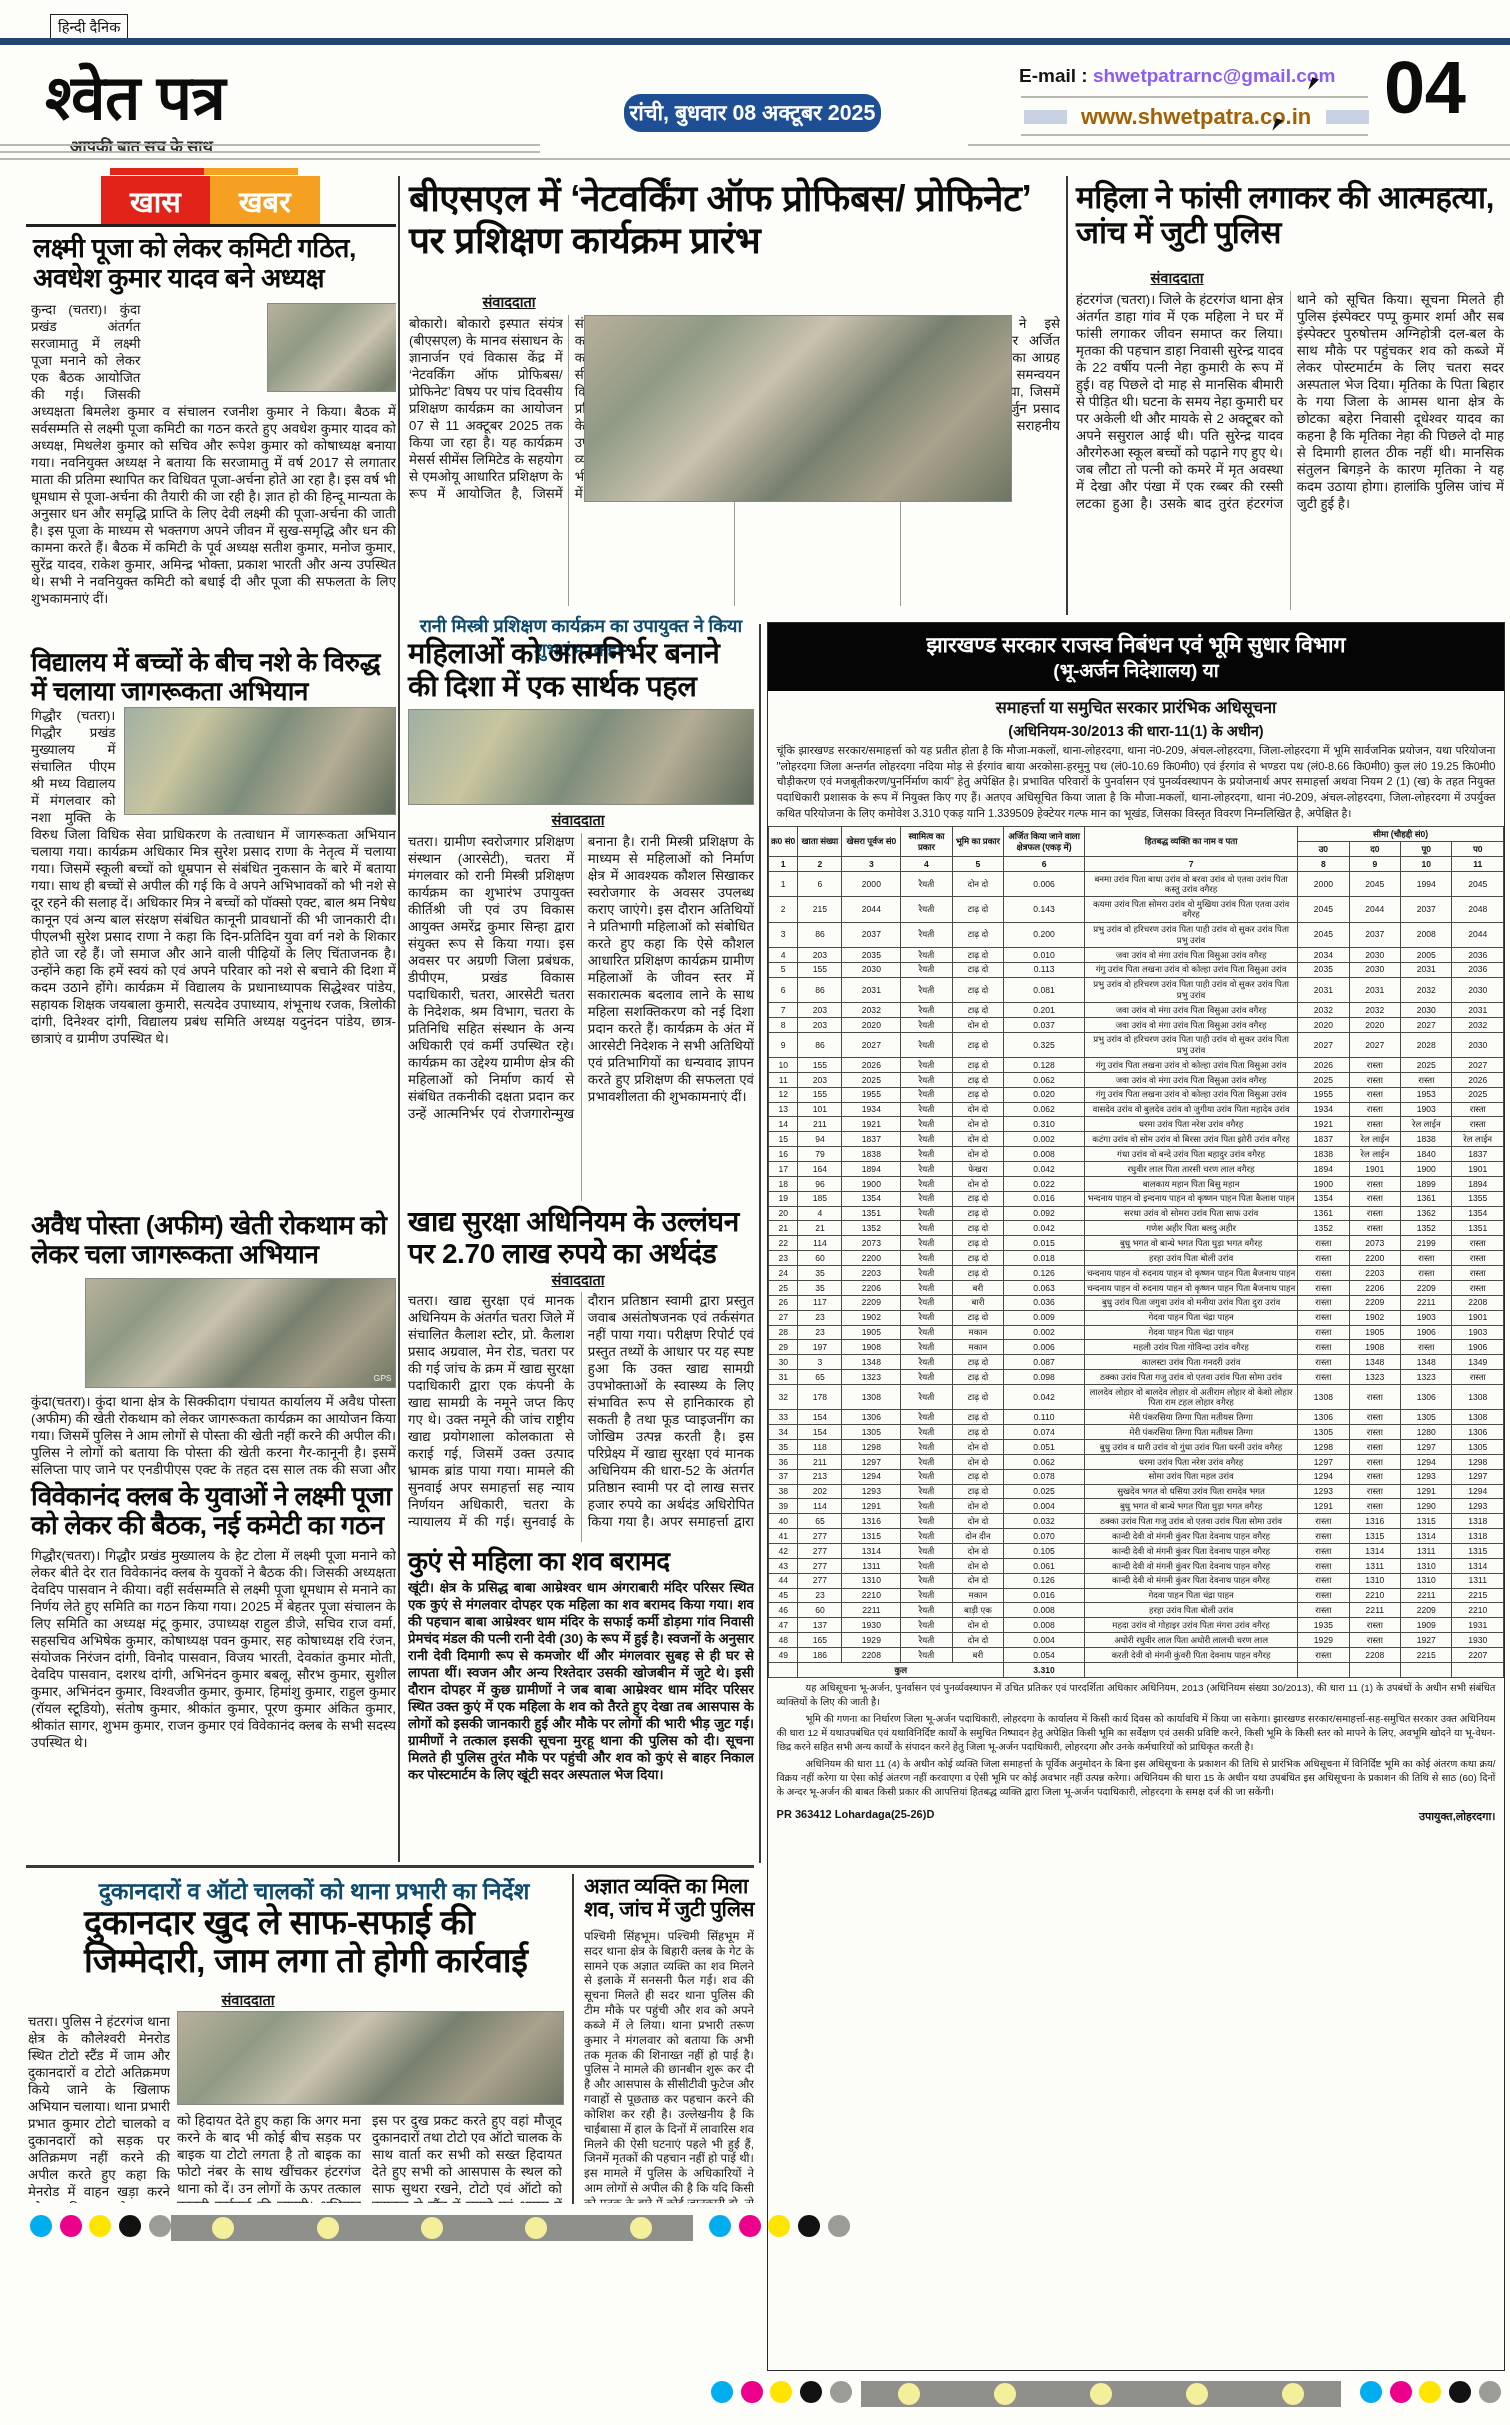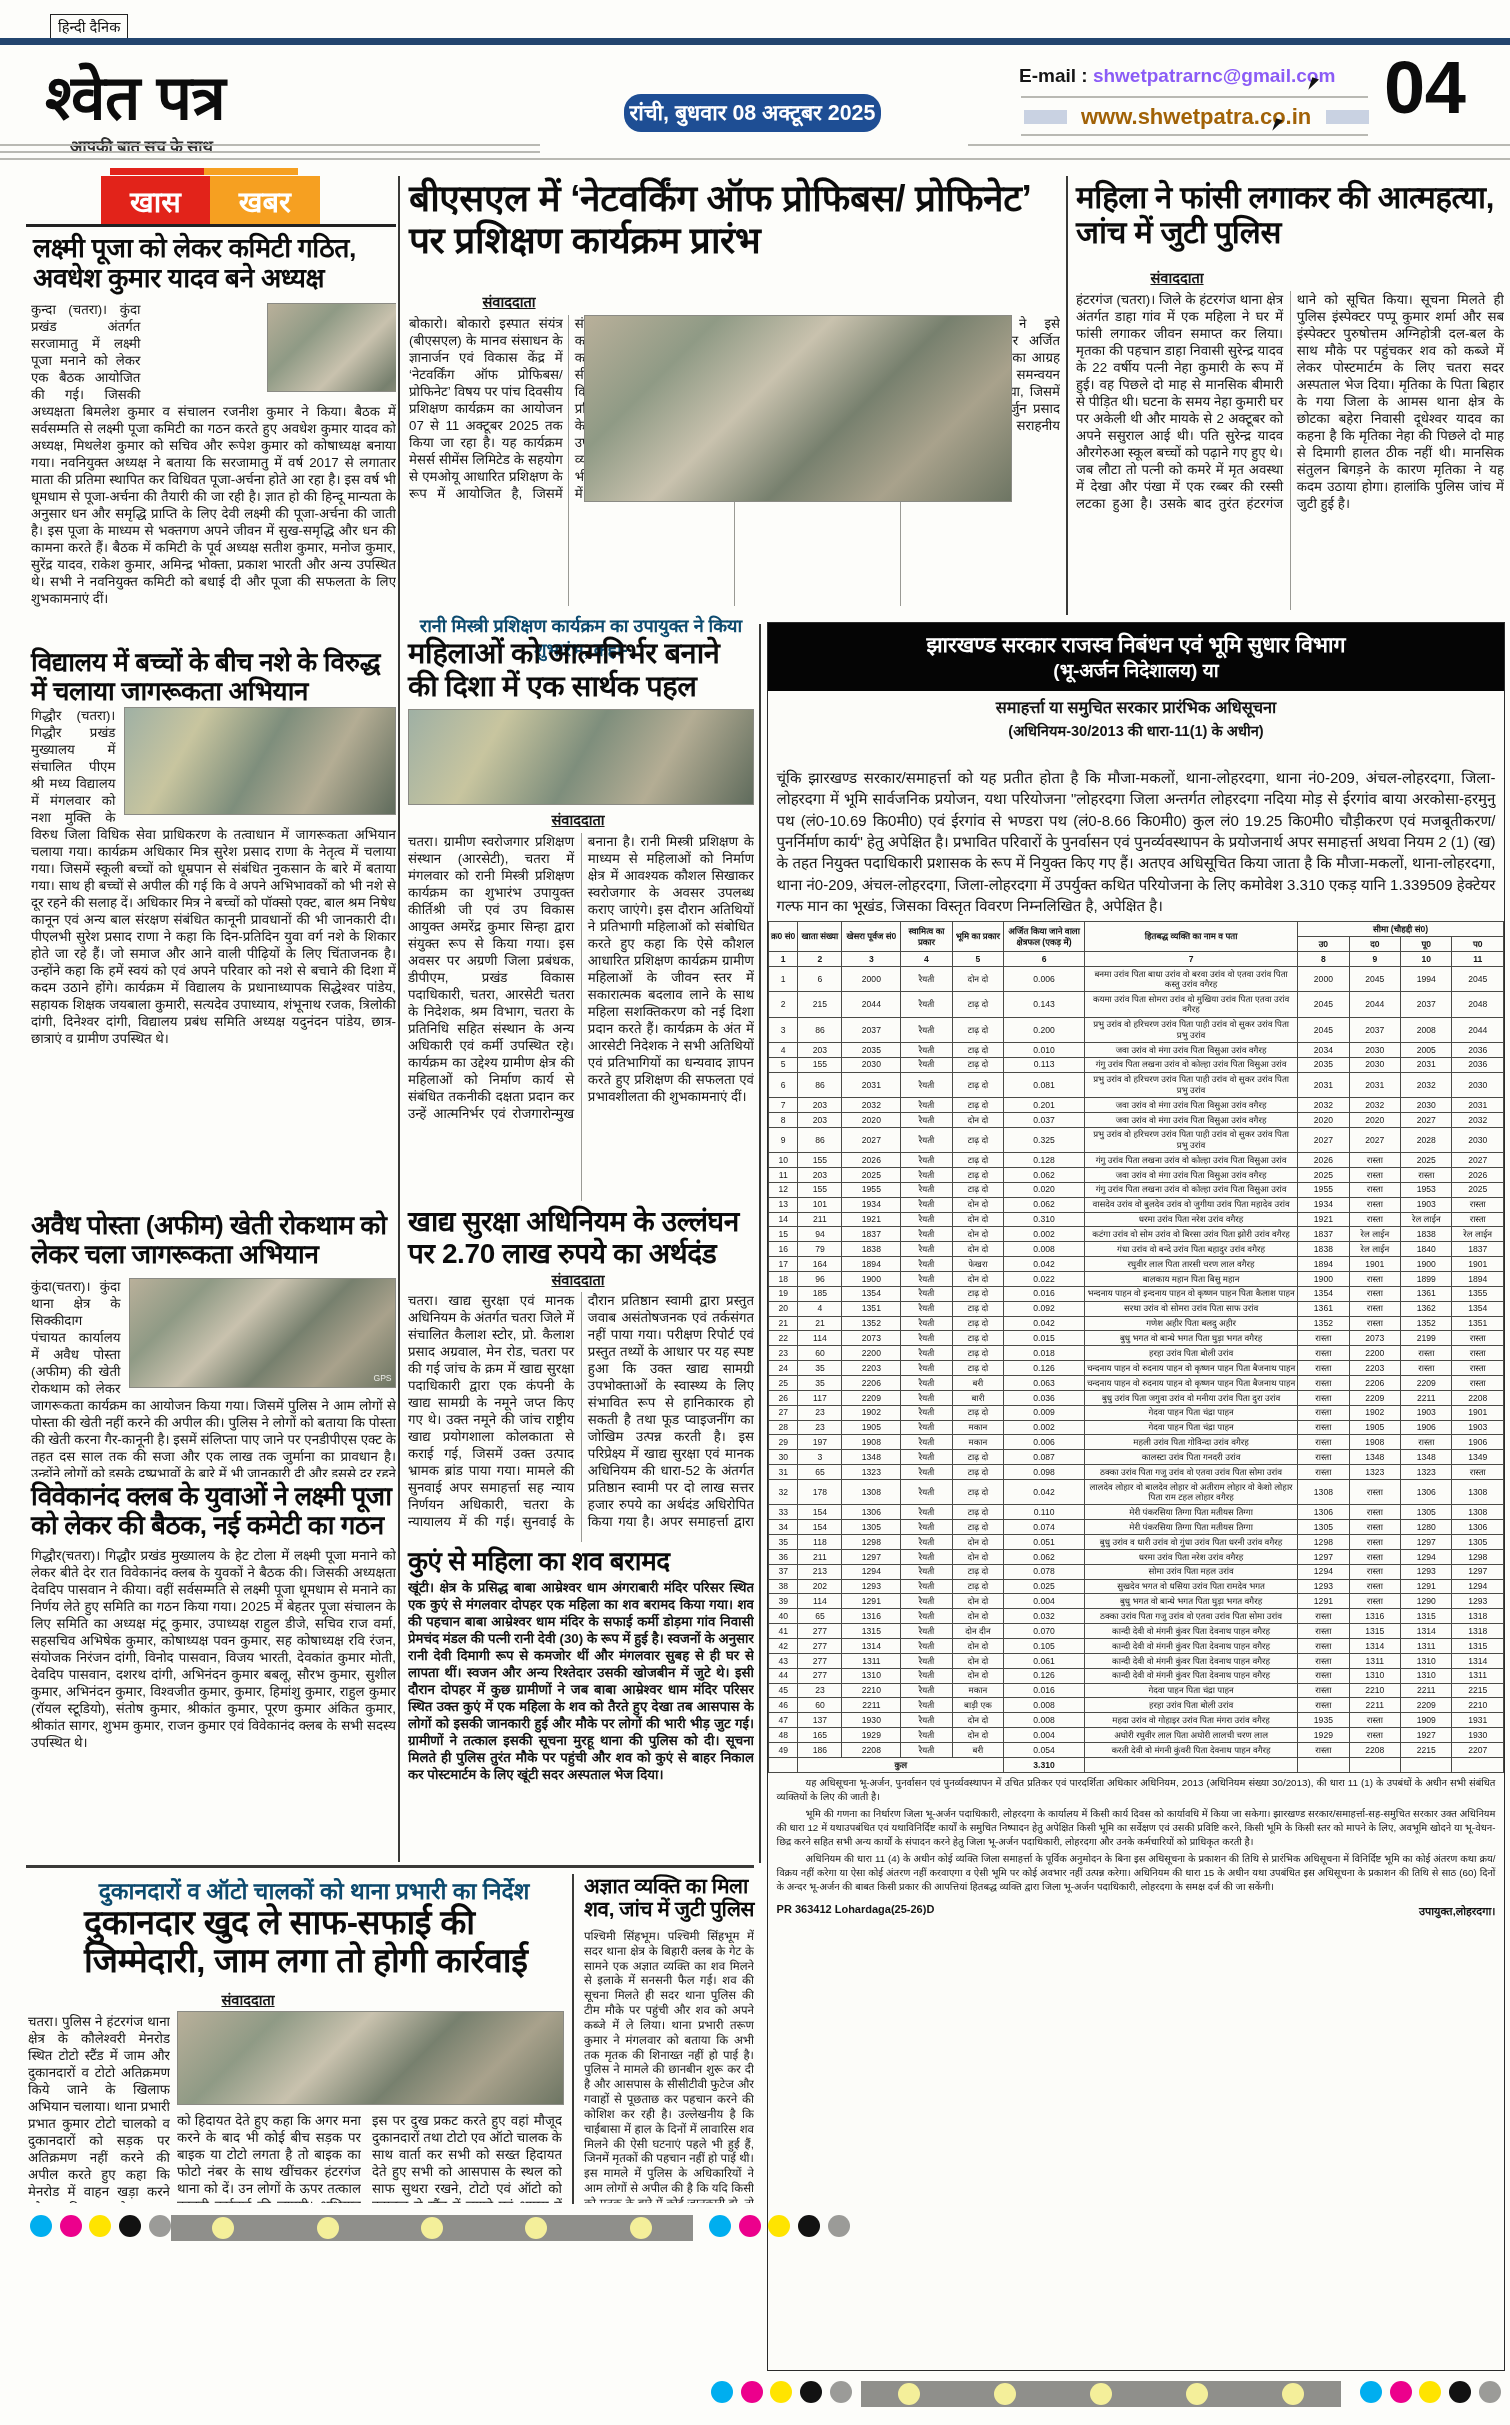--- a/index.html
+++ b/index.html
@@ -16,21 +16,21 @@
          background:linear-gradient(135deg,#b9b09a 0%,#8f9a85 22%,#c9c2ae 41%,#77806e 60%,#a9a28c 78%,#6d7563 100%);}
   .photo2{background:linear-gradient(120deg,#9fb0a4 0%,#c8c59f 25%,#7e8e7c 50%,#b4ad94 72%,#5f6b5c 100%);}
   .photo3{background:linear-gradient(115deg,#a89a86 0%,#c7bda5 20%,#6f7a6a 45%,#b3a audio88 63%,#8d937f 100%);}
   .photo-label{position:absolute;right:3.4px;bottom:2.6px;color:#fff;font-size:8.6px;opacity:.85;}
   .badge{display:flex;font-weight:bold;color:#fff;text-align:center;}
   .pill{background:#1e4e94;color:#fff;font-weight:bold;border-radius:17px;text-align:center;}
   
   .notice{border:1.7px solid #2b2b2b;background:#fcfcf9;box-sizing:border-box;}
   .notice-banner{background:#050505;color:#fff;text-align:center;font-weight:bold;padding:8.6px 5.1px 6.9px;line-height:1.3;}
   .notice-sub{text-align:center;font-weight:bold;}
-  .notice-intro{font-size:15px;line-height:1.42;text-align:justify;padding:3.4px 8.6px;margin-top:24px;}
+  .notice-intro{font-size:11px;line-height:1.42;text-align:justify;padding:3.4px 8.6px;}
   table.ntab{border-collapse:collapse;width:100%;table-layout:fixed;}
   table.ntab th,table.ntab td{border:0.9px solid #4a4a46;font-size:8.6px;line-height:1.22;text-align:center;
     padding:1.7px 1.7px;vertical-align:middle;word-wrap:break-word;}
   table.ntab th{font-weight:bold;}
   .notes{font-size:9.8px;line-height:1.42;text-align:justify;padding:3.4px 8.6px;}
   .notes p{margin:0 0 3.4px 0;text-indent:29px;}
   .nfoot{display:flex;justify-content:space-between;font-weight:bold;font-size:11px;padding:1.7px 8.6px 5.1px;}
   
   .regdot{display:inline-block;width:22px;height:22px;border-radius:50%;margin-right:7.7px;vertical-align:middle;}
   .regbar{background:#8f8f8b;height:26px;display:flex;align-items:center;justify-content:space-around;}
@@ -94,21 +94,21 @@
   </div>
 
   <div class="abs headline" style="left:31px;top:648px;width:367px;font-size:26px;">विद्यालय में बच्चों के बीच नशे के विरुद्ध में चलाया जागरूकता अभियान</div>
   <div class="abs body-text" style="left:31px;top:707px;width:365px;height:497px;">
     <span class="photo photo2" style="float:right;width:272px;height:108px;margin:0 0 5.1px 8.6px;display:block;"></span>
     <span>गिद्धौर (चतरा)। गिद्धौर प्रखंड मुख्यालय में संचालित पीएम श्री मध्य विद्यालय में मंगलवार को नशा मुक्ति के विरुध जिला विधिक सेवा प्राधिकरण के तत्वाधान में जागरूकता अभियान चलाया गया। कार्यक्रम अधिकार मित्र सुरेश प्रसाद राणा के नेतृत्व में चलाया गया। जिसमें स्कूली बच्चों को धूम्रपान से संबंधित नुकसान के बारे में बताया गया। साथ ही बच्चों से अपील की गई कि वे अपने अभिभावकों को भी नशे से दूर रहने की सलाह दें। अधिकार मित्र ने बच्चों को पॉक्सो एक्ट, बाल श्रम निषेध कानून एवं अन्य बाल संरक्षण संबंधित कानूनी प्रावधानों की भी जानकारी दी। पीएलभी सुरेश प्रसाद राणा ने कहा कि दिन-प्रतिदिन युवा वर्ग नशे के शिकार होते जा रहे हैं। जो समाज और आने वाली पीढ़ियों के लिए चिंताजनक है। उन्होंने कहा कि हमें स्वयं को एवं अपने परिवार को नशे से बचाने की दिशा में कदम उठाने होंगे। कार्यक्रम में विद्यालय के प्रधानाध्यापक सिद्धेश्वर पांडेय, सहायक शिक्षक जयबाला कुमारी, सत्यदेव उपाध्याय, शंभूनाथ रजक, त्रिलोकी दांगी, दिनेश्वर दांगी, विद्यालय प्रबंध समिति अध्यक्ष यदुनंदन पांडेय, छात्र-छात्राएं व ग्रामीण उपस्थित थे।</span>
   </div>
 
   <div class="abs headline" style="left:31px;top:1211px;width:367px;font-size:26px;">अवैध पोस्ता (अफीम) खेती रोकथाम को लेकर चला जागरूकता अभियान</div>
   <div class="abs body-text" style="left:31px;top:1278px;width:365px;height:199px;">
-    <span class="photo photo3" style="float:right;width:267px;height:110px;margin:0 0 5.1px 8.6px;display:block;position:relative;">
+    <span class="photo photo3" style="float:right;width:311px;height:110px;margin:0 0 5.1px 8.6px;display:block;position:relative;">
         <span class="photo-label">GPS</span>
       </span>
     <span>कुंदा(चतरा)। कुंदा थाना क्षेत्र के सिक्कीदाग पंचायत कार्यालय में अवैध पोस्ता (अफीम) की खेती रोकथाम को लेकर जागरूकता कार्यक्रम का आयोजन किया गया। जिसमें पुलिस ने आम लोगों से पोस्ता की खेती नहीं करने की अपील की। पुलिस ने लोगों को बताया कि पोस्ता की खेती करना गैर-कानूनी है। इसमें संलिप्ता पाए जाने पर एनडीपीएस एक्ट के तहत दस साल तक की सजा और एक लाख तक जुर्माना का प्रावधान है। उन्होंने लोगों को इसके दुष्प्रभावों के बारे में भी जानकारी दी और इससे दूर रहने की सलाह दी। कार्यक्रम में उपस्थित लोगों ने इस अभियान में सहयोग करने और क्षेत्र को नशा मुक्त बनाने में अपनी भूमिका निभाने का संकल्प लिया। कार्यक्रम मे बीडीओ साकेत कुमार सिन्हा, सिक्कीदाग मुखिया अनीता देवी, एएसआई नागेश्वर पंडित समेत ग्रामीण शामिल थे।</span>
   </div>
 
   <div class="abs headline" style="left:31px;top:1482px;width:367px;font-size:26px;">विवेकानंद क्लब के युवाओं ने लक्ष्मी पूजा को लेकर की बैठक, नई कमेटी का गठन</div>
   <div class="abs body-text" style="left:31px;top:1547px;width:365px;height:310px;">गिद्धौर(चतरा)। गिद्धौर प्रखंड मुख्यालय के हेट टोला में लक्ष्मी पूजा मनाने को लेकर बीते देर रात विवेकानंद क्लब के युवकों ने बैठक की। जिसकी अध्यक्षता देवदिप पासवान ने कीया। वहीं सर्वसम्मति से लक्ष्मी पूजा धूमधाम से मनाने का निर्णय लेते हुए समिति का गठन किया गया। 2025 में बेहतर पूजा संचालन के लिए समिति का अध्यक्ष मंटू कुमार, उपाध्यक्ष राहुल डीजे, सचिव राज वर्मा, सहसचिव अभिषेक कुमार, कोषाध्यक्ष पवन कुमार, सह कोषाध्यक्ष रवि रंजन, संयोजक निरंजन दांगी, विनोद पासवान, विजय भारती, देवकांत कुमार मोती, देवदिप पासवान, दशरथ दांगी, अभिनंदन कुमार बबलू, सौरभ कुमार, सुशील कुमार, अभिनंदन कुमार, विश्वजीत कुमार, कुमार, हिमांशु कुमार, राहुल कुमार (रॉयल स्टूडियो), संतोष कुमार, श्रीकांत कुमार, पूरण कुमार अंकित कुमार, श्रीकांत सागर, शुभम कुमार, राजन कुमार एवं विवेकानंद क्लब के सभी सदस्य उपस्थित थे।</div>
 
   <div class="abs headline" style="left:409px;top:178px;width:651px;font-size:37px;">बीएसएल में ‘नेटवर्किंग ऑफ प्रोफिबस/ प्रोफिनेट’ पर प्रशिक्षण कार्यक्रम प्रारंभ</div>
   <div class="abs byline" style="left:445px;top:291px;width:128px;">संवाददाता</div>

